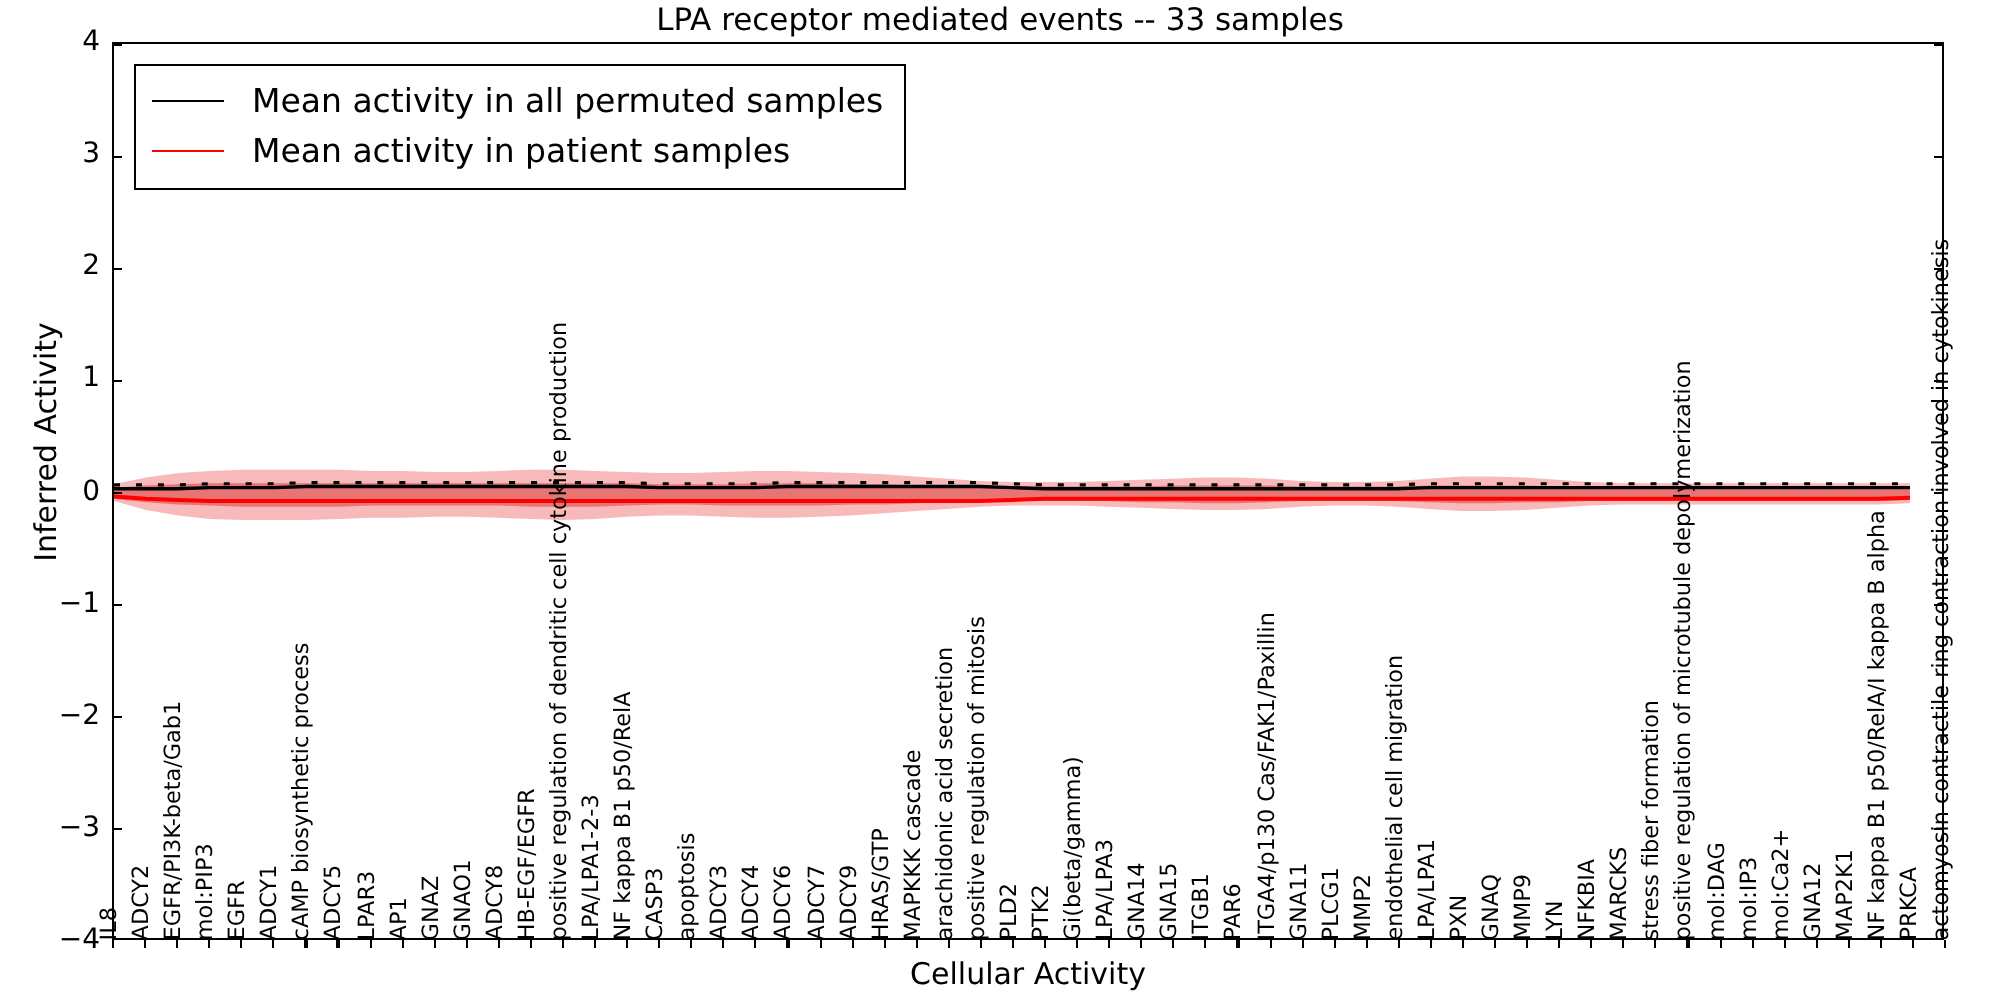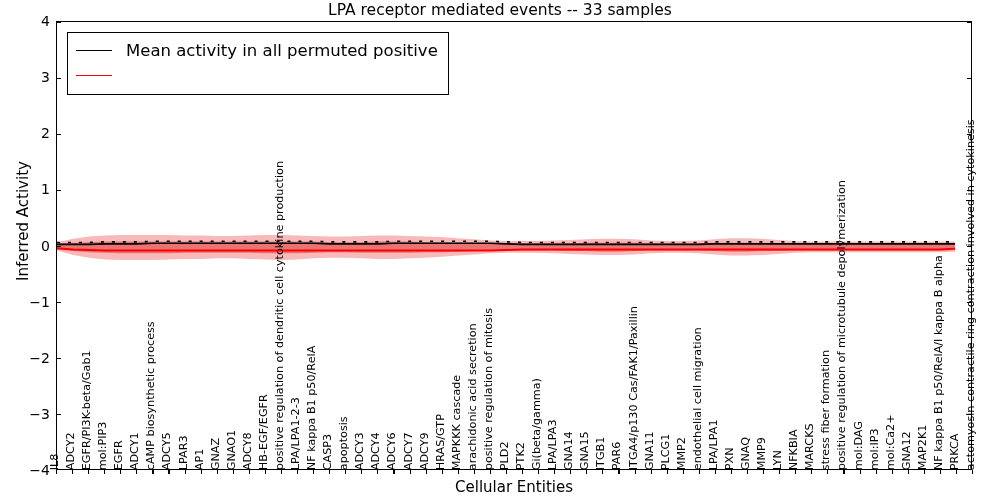--- a/index.html
+++ b/index.html
@@ -190,24 +190,25 @@
         <div style="position: absolute; right: 0px; width: 4px; height: 1.2px; background: rgb(0, 0, 0); top: 167.775px;"></div>
         <div style="position: absolute; right: 0px; width: 4px; height: 1.2px; background: rgb(0, 0, 0); top: 223.9px;"></div>
         <div style="position: absolute; right: 0px; width: 4px; height: 1.2px; background: rgb(0, 0, 0); top: 280.025px;"></div>
         <div style="position: absolute; right: 0px; width: 4px; height: 1.2px; background: rgb(0, 0, 0); top: 336.15px;"></div>
         <div style="position: absolute; right: 0px; width: 4px; height: 1.2px; background: rgb(0, 0, 0); top: 392.275px;"></div>
       </div>
 
     <div id="legend">
       <div class="legend-row">
         <span class="legend-swatch" style="border-top-color:#000000"></span>
-        <span class="legend-text">Mean activity in all permuted positive</span>
+        <span class="legend-text">Mean activity in all permuted samples</span>
       </div>
       <div class="legend-row">
         <span class="legend-swatch" style="border-top-color:#ff0000"></span>
+        <span class="legend-text">Mean activity in patient samples</span>
       </div>
     </div>
   </div>
 
   <div id="yaxis-layer">
     <div id="ylabel">Inferred Activity</div>
     <div id="ytick-labels">
         <div class="ytick-label" style="top: 21px; right: 950px;">4</div>
         <div class="ytick-label" style="top: 77.125px; right: 950px;">3</div>
         <div class="ytick-label" style="top: 133.25px; right: 950px;">2</div>
@@ -331,15 +332,15 @@
       <div class="xtick-label" style="left: 855.719px;">GNA12</div>
       <div class="xtick-mark" style="left: 867.789px;"></div>
       <div class="xtick-label" style="left: 871.789px;">MAP2K1</div>
       <div class="xtick-mark" style="left: 883.86px;"></div>
       <div class="xtick-label" style="left: 887.86px;">NF kappa B1 p50/RelA/I kappa B alpha</div>
       <div class="xtick-mark" style="left: 899.93px;"></div>
       <div class="xtick-label" style="left: 903.93px;">PRKCA</div>
       <div class="xtick-mark" style="left: 916px;"></div>
       <div class="xtick-label" style="left: 920px;">actomyosin contractile ring contraction involved in cytokinesis</div>
     </div>
-  <div id="xlabel">Cellular Entities</div>
+  <div id="xlabel">Cellular Activity</div>
 
 </div>
 
 </body></html>

